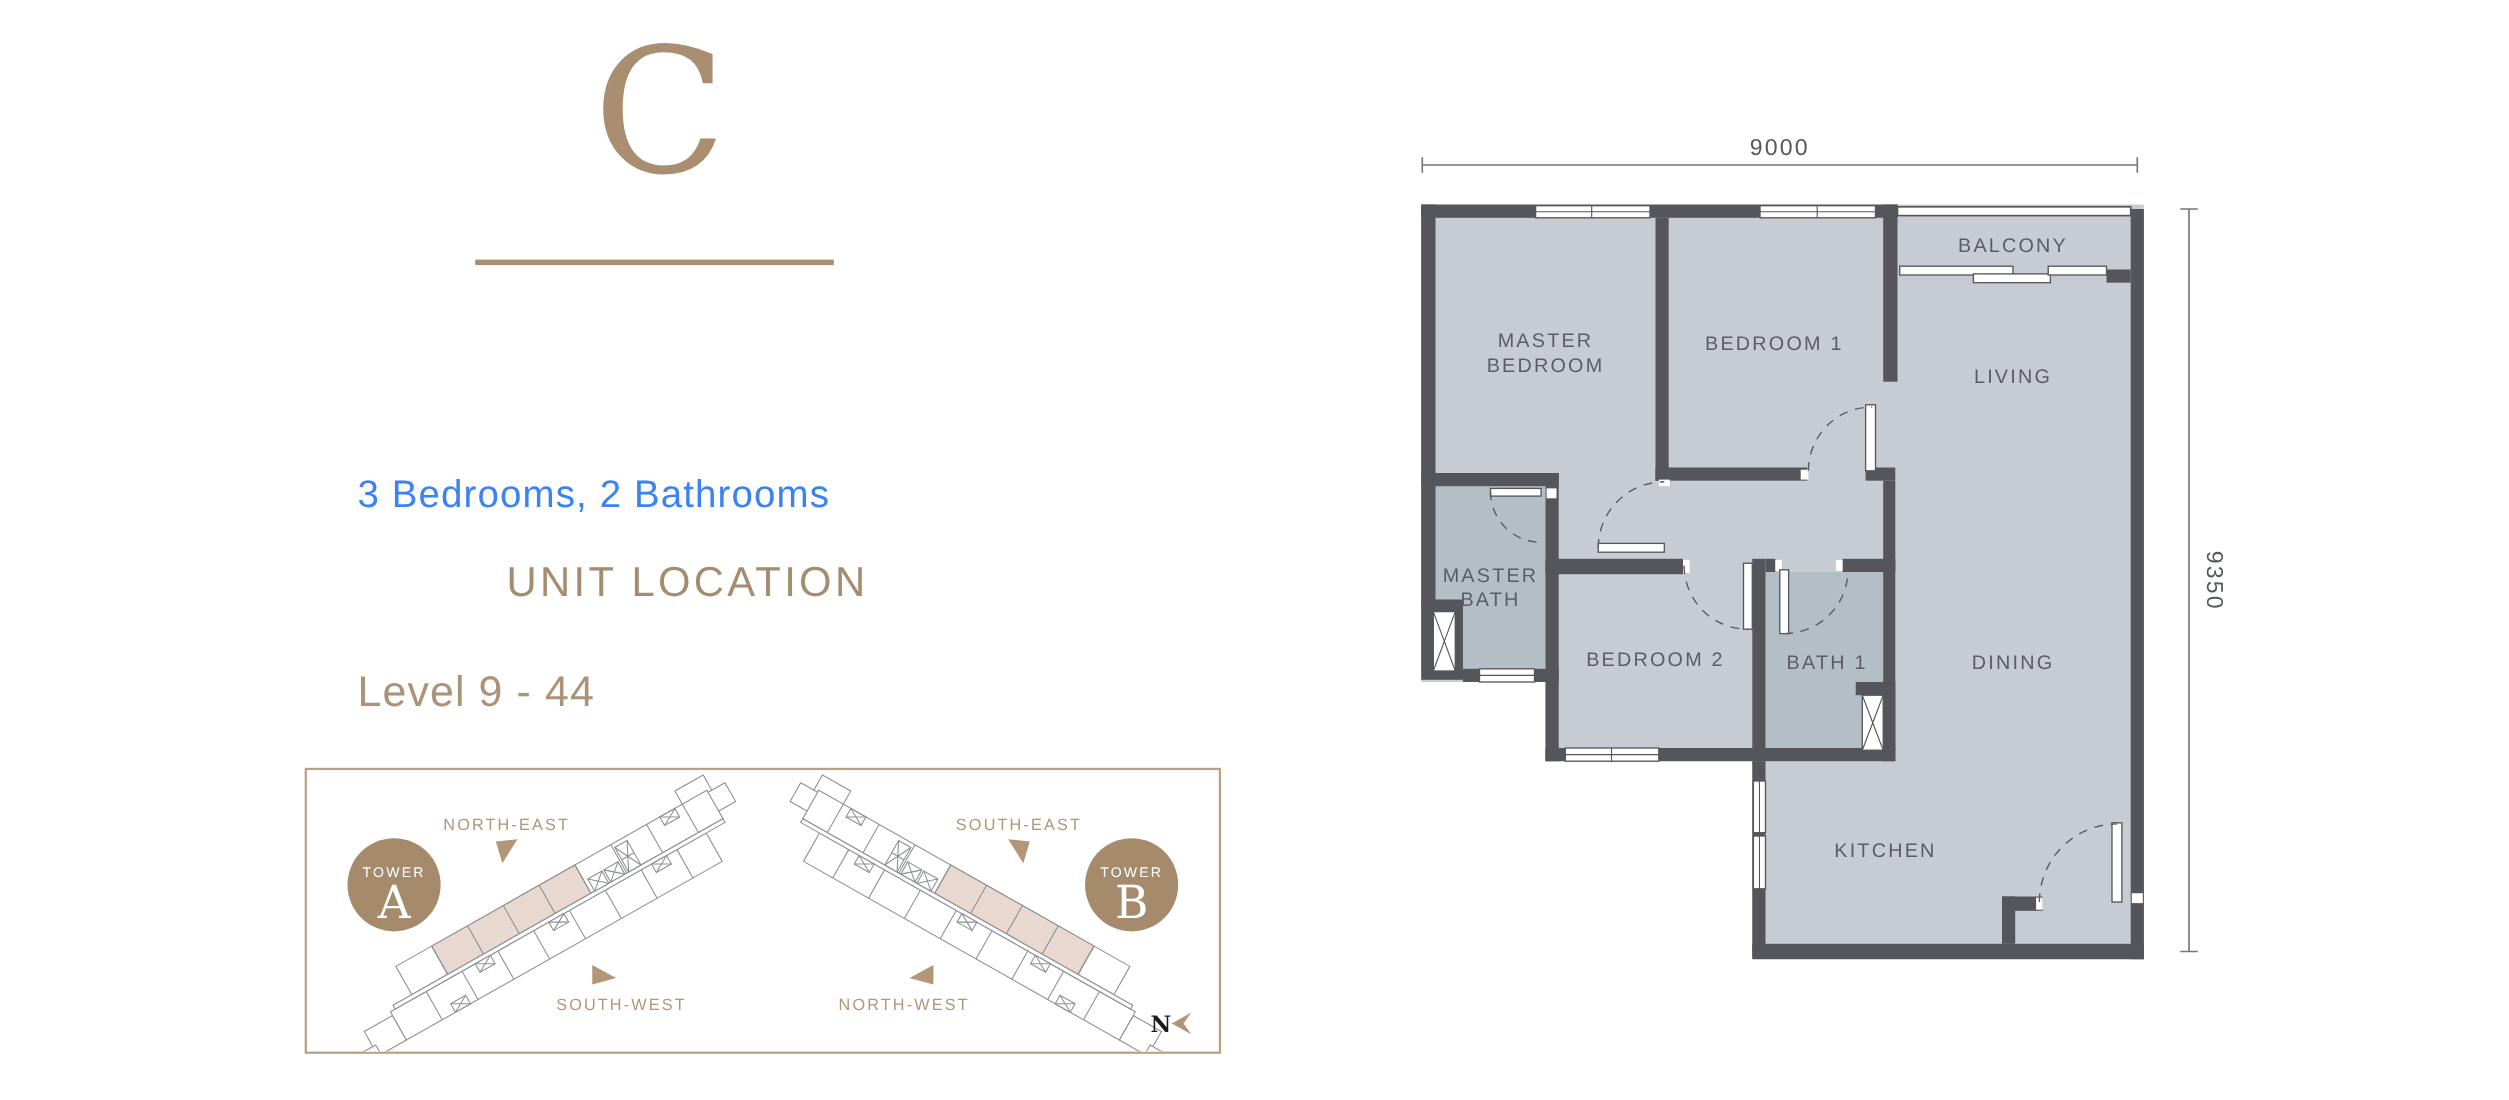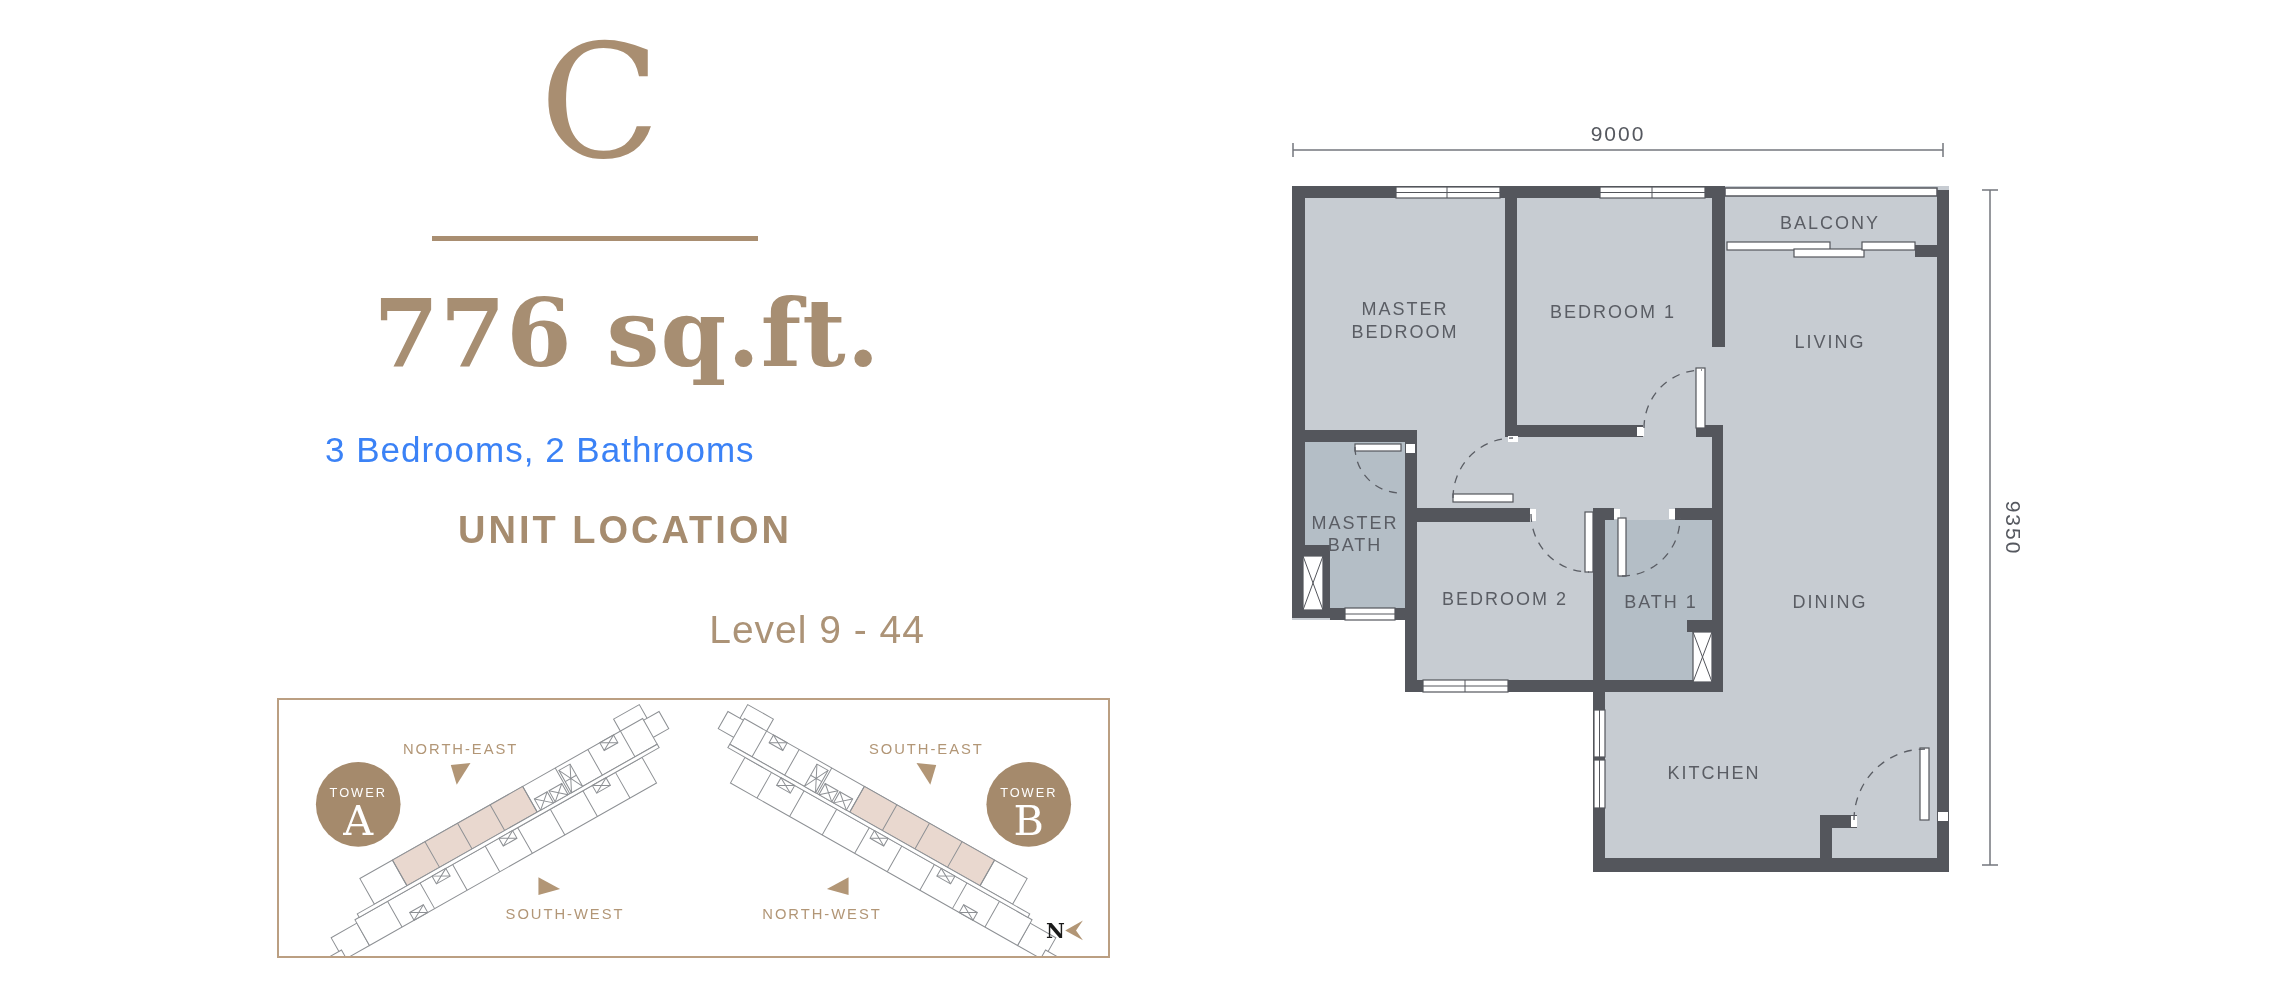--- a/index.html
+++ b/index.html
@@ -9,45 +9,44 @@
   .c-letter{position:absolute;left:400px;top:22px;width:400px;height:180px;
             font-family:"DejaVu Serif",serif;font-size:158px;line-height:160px;
             color:#a98e71;text-align:center;}
   .divider{position:absolute;left:432px;top:236px;width:326px;height:5px;background:#a98e71;}
   .area-text{position:absolute;left:327px;top:278px;width:600px;text-align:center;
              font-family:"DejaVu Serif",serif;font-weight:bold;font-size:94px;color:#a78e72;
              letter-spacing:1px;}
   .config-text{position:absolute;left:325px;top:430px;width:600px;text-align:left;
                font-size:35px;color:#3b82f6;letter-spacing:1px;}
   .loc-title{position:absolute;left:325px;top:509px;width:600px;text-align:center;
-             font-size:38px;font-weight:bold;color:#a68c6f;letter-spacing:3px;}
+             font-size:38px;font-weight:normal;color:#a68c6f;letter-spacing:3px;}
   .loc-line1{position:absolute;left:325px;top:558px;width:600px;text-align:center;
              font-size:39px;color:#ac9377;letter-spacing:1px;}
-  .loc-line2{position:absolute;left:325px;top:608px;width:600px;text-align:right;
+  .loc-line2{position:absolute;left:325px;top:608px;width:600px;text-align:left;
              font-size:39px;color:#ac9377;letter-spacing:1px;}
   .tower-box{position:absolute;left:277px;top:698px;width:833px;height:260px;
              border:2px solid #bb9f82;box-sizing:border-box;}
   .tower-box svg{position:absolute;left:0;top:0;}
   
   .plan{position:absolute;left:1260px;top:50px;}
   .room-label{font-family:"Liberation Sans",sans-serif;font-size:18px;fill:#5a5d64;letter-spacing:2px;}
   .dim-label{font-family:"Liberation Sans",sans-serif;font-size:21px;fill:#55585f;letter-spacing:2px;}
   .dir-label{font-family:"Liberation Sans",sans-serif;font-size:15px;fill:#b29676;letter-spacing:2px;}
   .tower-word{font-family:"Liberation Sans",sans-serif;font-size:13px;fill:#ffffff;letter-spacing:2px;}
   .tower-letter{font-family:"DejaVu Serif",serif;font-size:42px;fill:#ffffff;}
   .north-n{font-family:"DejaVu Serif",serif;font-size:21px;fill:#1a1a1a;font-weight:bold;}
 </style>
 </head>
 <body>
 
 <div class="page">
 
   <div class="c-letter">C</div>
   <div class="divider"></div>
-  <div class="area-text">776 sq.ft.</div>
   <div class="config-text">3 Bedrooms,  2 Bathrooms</div>
   <div class="loc-title">UNIT LOCATION</div>
   <div class="loc-line2">Level 9 - 44</div>
 
   <div class="tower-box">
     <svg width="829" height="256" viewBox="0 0 833 260">
       <defs>
         <g id="xb" stroke="#8d9094" stroke-width="1" fill="#ffffff">
           <rect x="-8" y="-4.5" width="16" height="9"></rect>
           <path d="M-8,-4.5 L8,4.5 M8,-4.5 L-8,4.5"></path>

